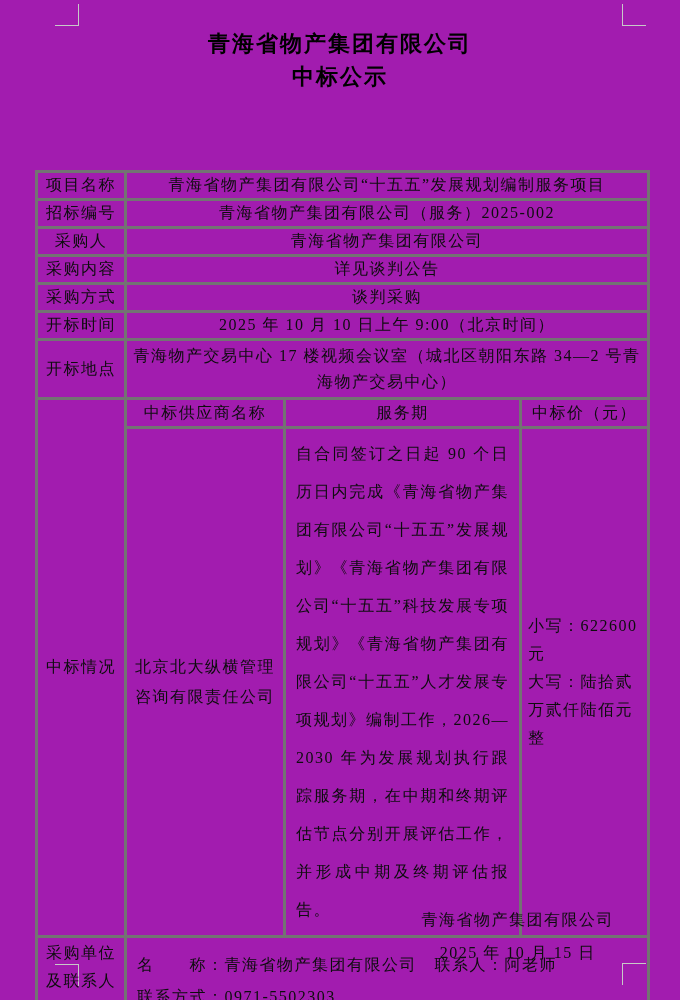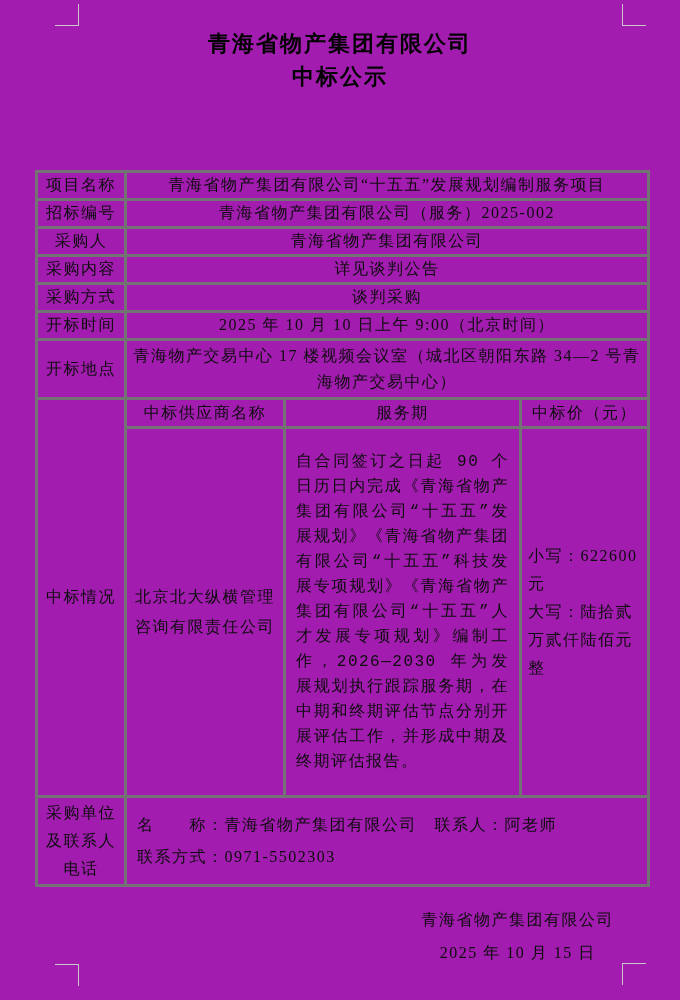--- a/index.html
+++ b/index.html
@@ -61,24 +61,23 @@
   }
   td.supplier {
     text-align: justify;
     padding: 6px 8px;
     line-height: 30px;
     letter-spacing: 2px;
   }
   td.service {
     text-align: justify;
     padding: 6px 10px;
-    line-height: 25px;
+    line-height: 38px;
     letter-spacing: 1.5px;
     vertical-align: middle;
-    font-family: Liberation Mono, monospace;
   }
   td.price {
     text-align: left;
     padding: 4px 6px;
     line-height: 28px;
     letter-spacing: 0.5px;
   }
   td.contact-lbl { line-height: 28px; }
   td.contact-val {
     padding: 0 10px;

